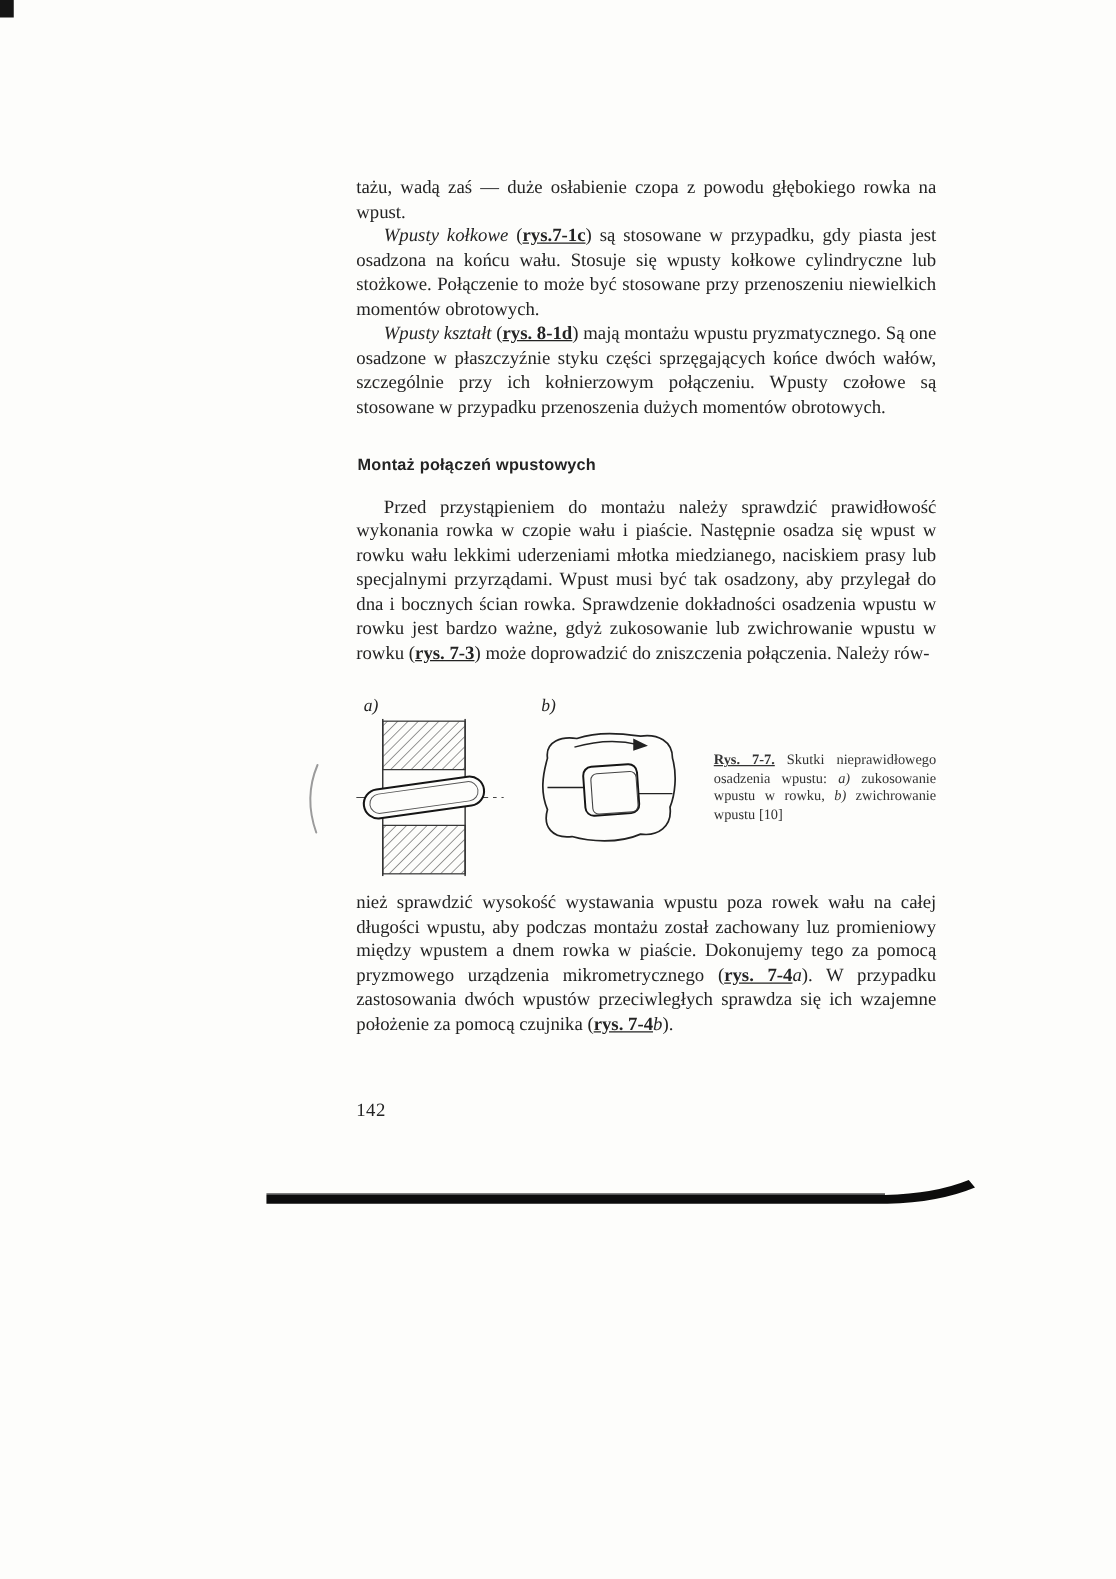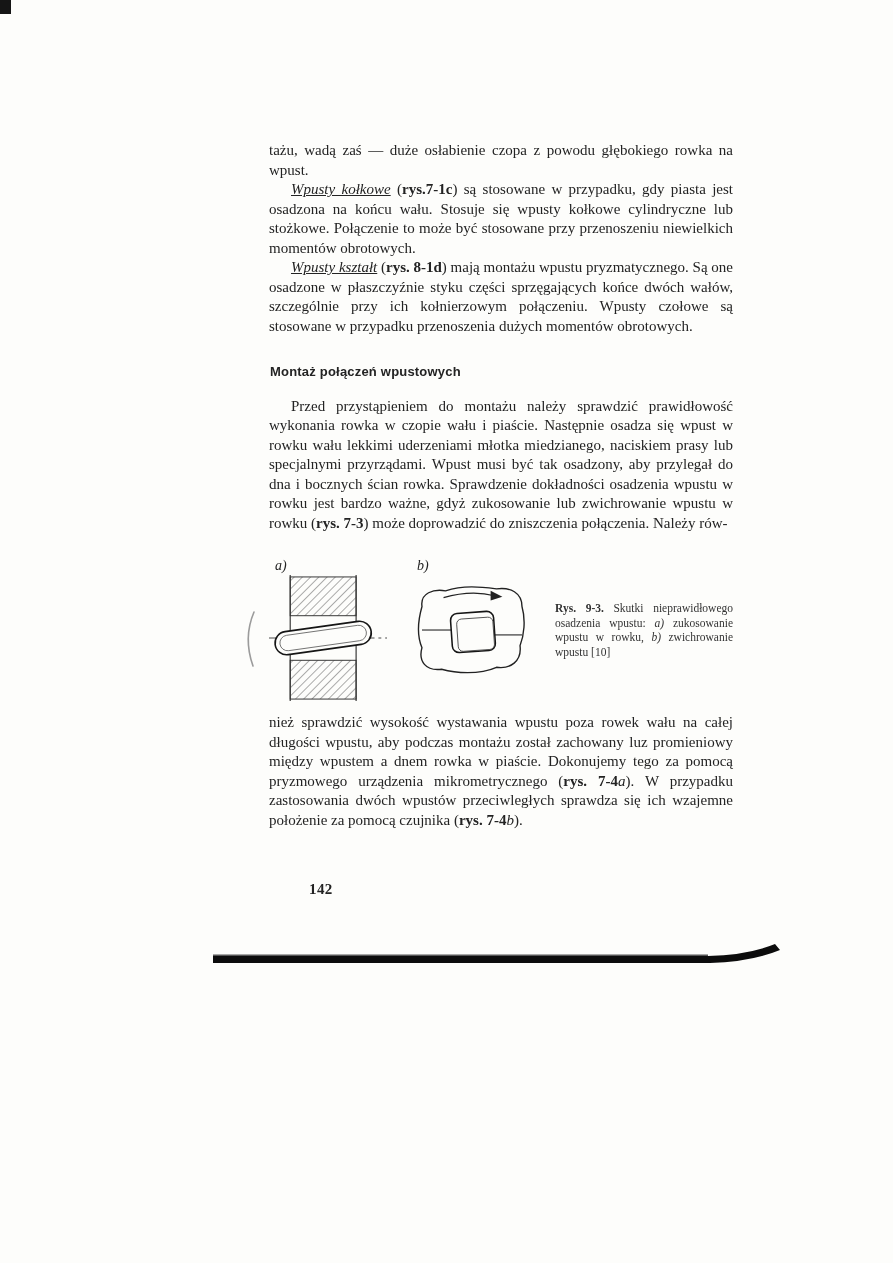--- a/index.html
+++ b/index.html
@@ -12,28 +12,28 @@
     color:#232323;
     overflow:hidden;
   }
   .corner-mark{
     position:absolute; left:0; top:0;
     width:11px; height:14px;
     background:#151515;
   }
   .text-col{
     position:absolute;
-    left:269px; top:141px; width:464px;
+    left:285px; top:141px; width:464px;
     font-size:15px; line-height:19.5px;
     text-align:justify;
   }
   .p { text-indent:22px; }
   .p.noindent { text-indent:0; }
-  .lead { font-style:italic;text-decoration:underline; }
-  .ref { font-weight:bold; }
+  .lead { font-style:italic; }
+  .ref { font-weight:bold;text-decoration:underline; }
   .it { font-style:italic; }
   .heading{
     font-family:"Liberation Sans", sans-serif;
     font-weight:bold;
     font-size:13px;
     text-align:left;
     text-indent:0;
     margin:26px 0 15px 1px;
     letter-spacing:0.2px;
   }
@@ -55,27 +55,26 @@
   .fig-b-art{ width:120px; height:100px; margin-top:6px; }
   .fig-caption{
     width:178px;
     font-size:11.5px;
     line-height:14.6px;
     text-align:justify;
     color:#333333;
     padding-top:42px;
   }
   .pagenum{
-    font-weight:bold;
+    font-weight:normal;
     font-size:15px;
     text-align:left;
     text-indent:0;
     margin-top:50px;
     letter-spacing:0.4px;
-    margin-left:40px;
   }
   .pen-mark{
     position:absolute; left:242px; top:610px;
     width:22px; height:60px;
   }
   .scan-bar{
     position:absolute; left:213px; top:942px;
     width:575px; height:26px;
   }
 </style>
@@ -132,21 +131,21 @@
           <polygon points="80,10 92,16 80,20" fill="#222"></polygon>
           <line x1="10" y1="50" x2="40" y2="50" stroke="#222" stroke-width="1.1"></line>
           <line x1="84" y1="55" x2="112" y2="55" stroke="#222" stroke-width="1.1"></line>
           <g transform="rotate(-4 62 52)">
             <rect x="40" y="32" width="44" height="40" rx="7" fill="#fdfdfb" stroke="#151515" stroke-width="1.6"></rect>
             <rect x="46" y="38" width="37" height="33" rx="5" fill="none" stroke="#444" stroke-width="0.9"></rect>
           </g>
         </svg>
       </div>
 
-      <div class="fig-caption"><span class="ref">Rys. 9-3.</span><span> Skutki nieprawidłowego osadzenia wpustu: </span><span class="it">a)</span><span> zukosowanie wpustu w rowku, </span><span class="it">b)</span><span> zwichrowanie wpustu [10]</span></div>
+      <div class="fig-caption"><span class="ref">Rys. 7-7.</span><span> Skutki nieprawidłowego osadzenia wpustu: </span><span class="it">a)</span><span> zukosowanie wpustu w rowku, </span><span class="it">b)</span><span> zwichrowanie wpustu [10]</span></div>
 
     </div>
 
     <p class="p noindent"><span>nież sprawdzić wysokość wystawania wpustu poza rowek wału na całej długości wpustu, aby podczas montażu został zachowany luz promieniowy między wpustem a dnem rowka w piaście. Dokonujemy tego za pomocą pryzmowego urządzenia mikrometrycznego (</span><span class="ref">rys. 7-4</span><span class="it">a</span><span>). W przypadku zastosowania dwóch wpustów przeciwległych sprawdza się ich wzajemne położenie za pomocą czujnika (</span><span class="ref">rys. 7-4</span><span class="it">b</span><span>).</span></p>
 
     <div class="pagenum">142</div>
 
   </div>
 
   <svg class="scan-bar" viewBox="0 0 575 26">

